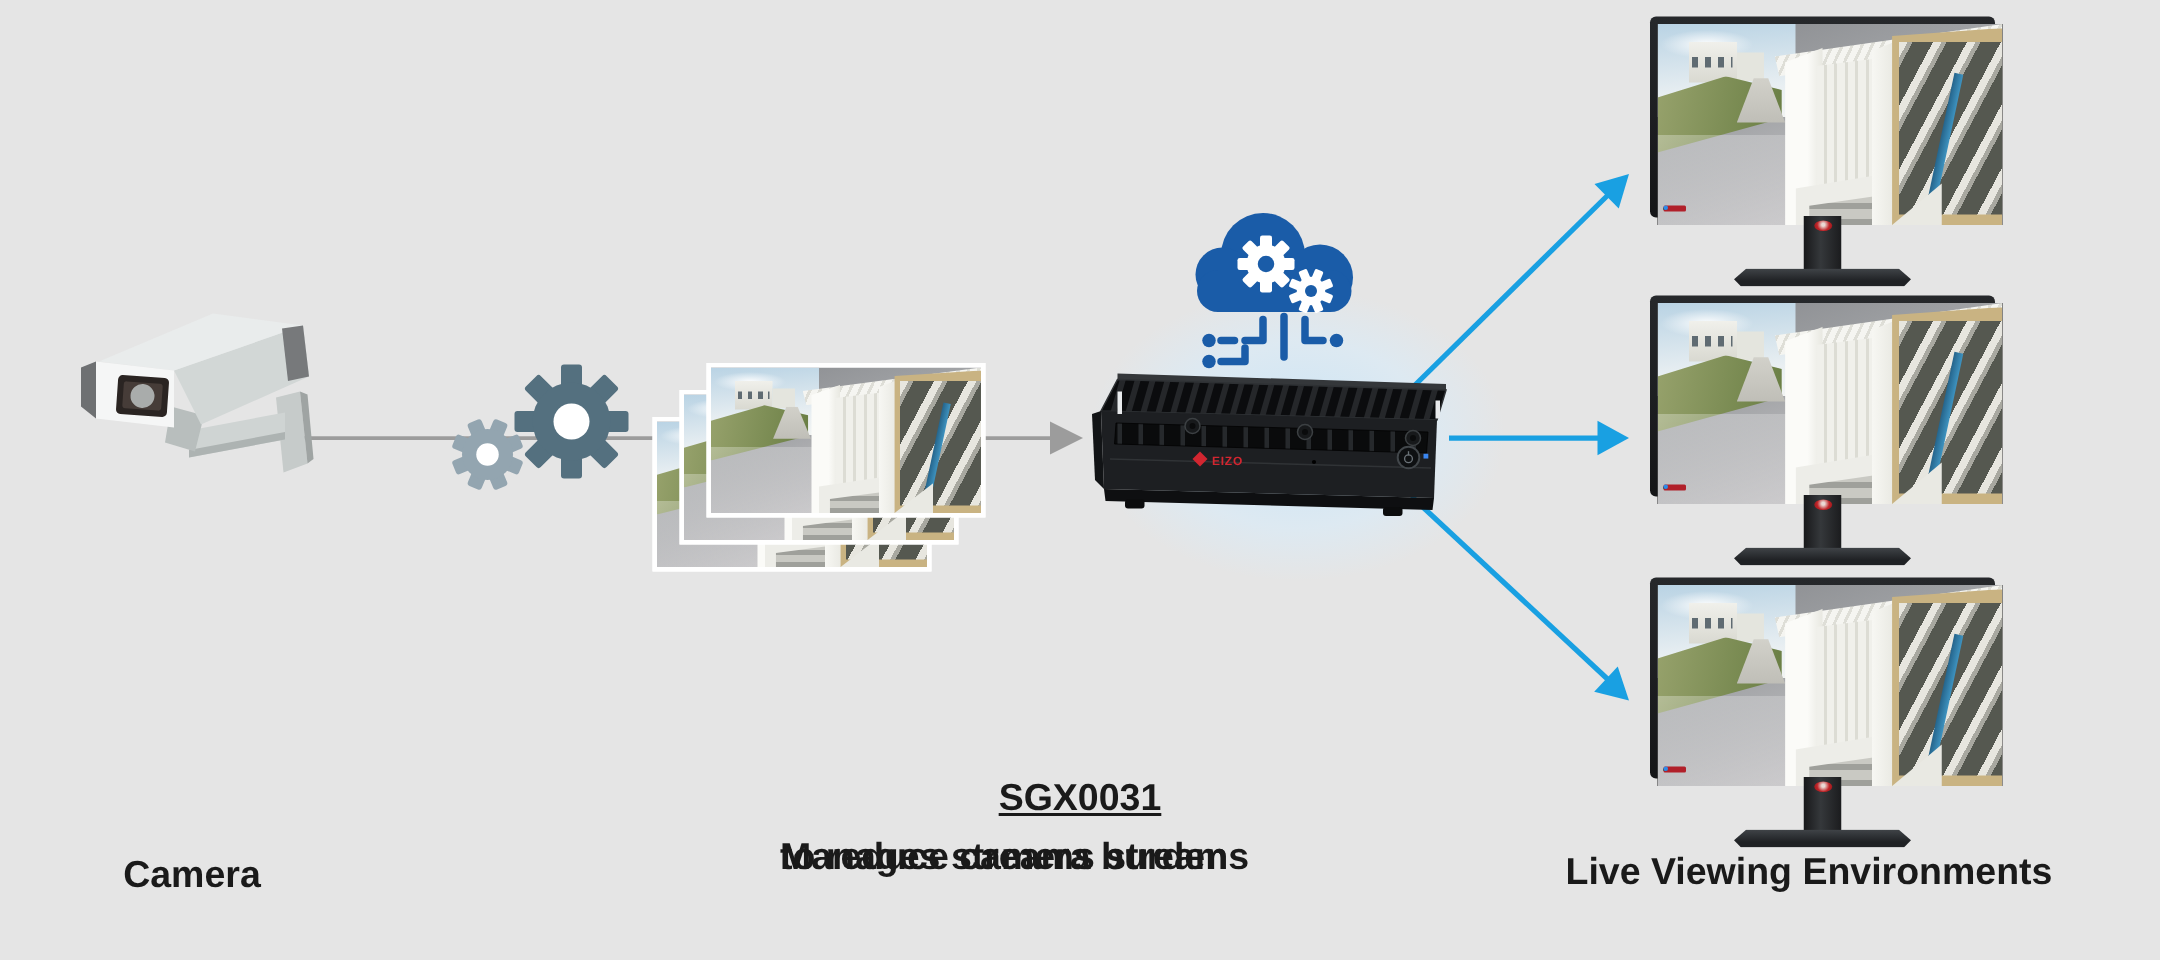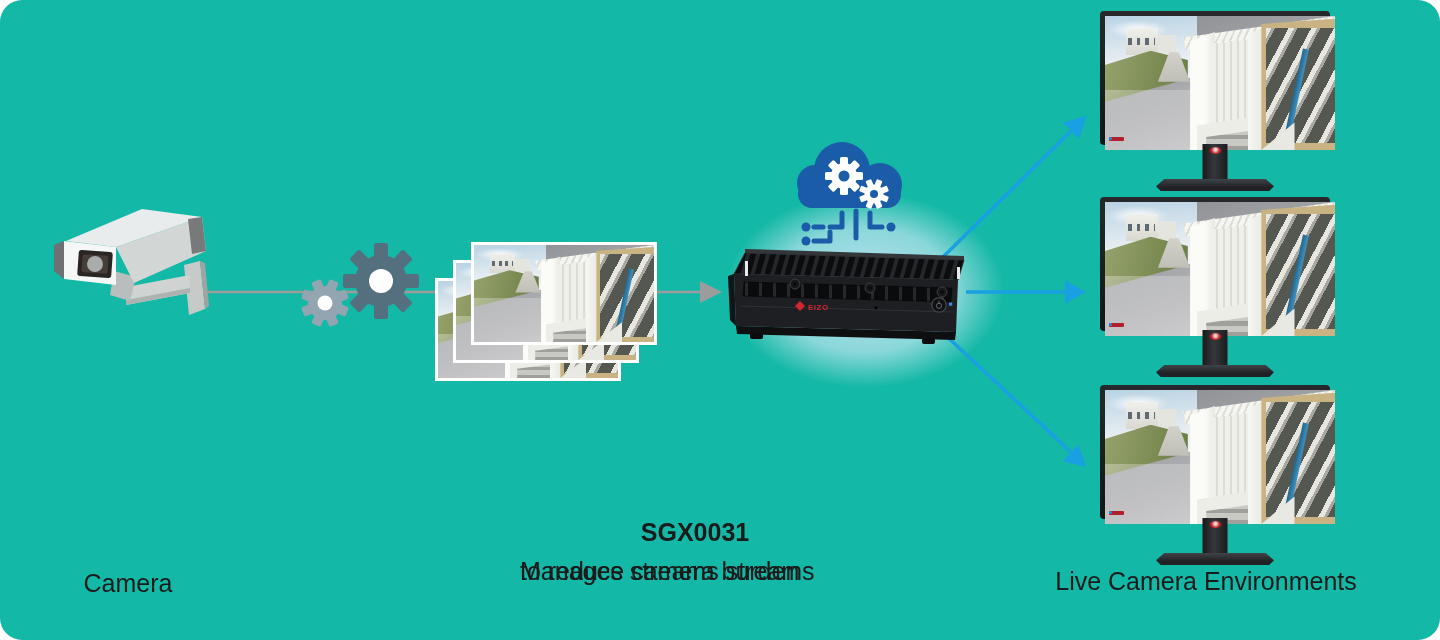--- a/index.html
+++ b/index.html
@@ -1,17 +1,17 @@
 <!DOCTYPE html>
 <html><head>
 <meta charset="utf-8">
 <style>
   html,body{margin:0;padding:0;background:#fff;}
-  #canvas{position:relative;width:1440px;height:640px;background:#14b8a6;overflow:hidden;
-          font-family:"Liberation Sans",sans-serif;color:#1A1A1A;border-radius:22px;}
+  #canvas{position:relative;width:1440px;height:640px;background:#e5e5e5;overflow:hidden;
+          font-family:"Liberation Sans",sans-serif;color:#1A1A1A;}
   #canvas *, #canvas svg{position:absolute;}
   svg *{position:static;}
 
   
   .glow{left:680px;top:160px;width:370px;height:260px;border-radius:50%;
         background:radial-gradient(closest-side,rgba(201,228,246,.95) 0%,rgba(216,236,250,.6) 48%,rgba(255,255,255,0) 75%);}
 
   
   #connectors{left:0;top:0;}
 
@@ -35,23 +35,23 @@
   .mctrl i.led{width:3px;height:3px;background:#2F8BE8;}
   .mneck{left:50%;transform:translateX(-50%);top:133px;width:25px;height:37px;
          background:linear-gradient(90deg,#17181A,#35383B 45%,#1B1C1E);}
   .mbadge{left:50%;transform:translateX(-50%);top:3px;width:12px;height:7px;border-radius:50%;
           background:radial-gradient(circle at 50% 40%,#EAD9D4 0 1px,#C02428 55%,#871418);}
   .mbase{left:50%;transform:translateX(-50%);top:168px;width:118px;height:12px;
          background:linear-gradient(#404448,#1F2124 70%);
          clip-path:polygon(7% 0,93% 0,100% 60%,96% 100%,4% 100%,0 60%);}
 
   
-  .label{font-size:25px;text-align:center;line-height:31px;}
+  .label{font-size:25px;text-align:center;line-height:31px;font-weight:bold;}
   .lbl-camera{left:28px;top:568px;width:200px;}
-  .lbl-model{left:545px;top:517px;width:300px;font-weight:bold;}
+  .lbl-model{left:570px;top:517px;width:300px;font-weight:bold;text-decoration:underline;}
   .lbl-desc{left:520px;top:556px;width:352px;}
   .lbl-desc span{position:static;display:block;}
   .lbl-live{left:1030px;top:566px;width:352px;}
 
   
   .scene{position:absolute;inset:0;overflow:hidden;
          background:linear-gradient(160deg,#86888C 0%,#9EA0A3 35%,#C9C8CA 75%,#D8D7D9 100%);}
   .scene div{position:absolute;}
   .sc-sky{left:0;top:0;width:40%;height:46%;background:linear-gradient(175deg,#B9D3E4 0%,#E9EFF2 70%,#F2F4F3 100%);}
   .sc-cloudpuff{left:1%;top:3%;width:27%;height:14%;background:radial-gradient(closest-side,rgba(255,255,255,.95),rgba(255,255,255,0));}
@@ -453,15 +453,15 @@
       </div>
     <div class="mbase"></div>
   </div>
 
   <div class="label lbl-camera">Camera</div>
   <div class="label lbl-model">SGX0031</div>
   <div class="label lbl-desc">
     <span>Manages streams streams</span>
     <span>to reduce camera burden</span>
   </div>
-  <div class="label lbl-live">Live Camera Environments</div>
+  <div class="label lbl-live">Live Viewing Environments</div>
 
 </div>
 
 </body></html>

